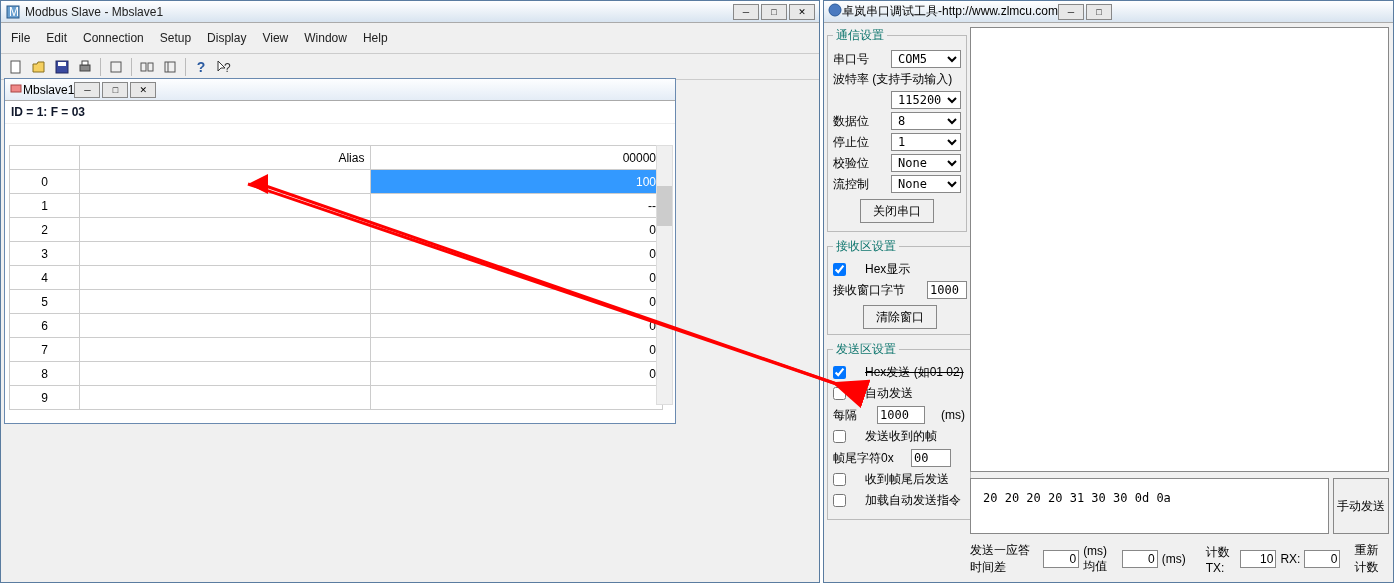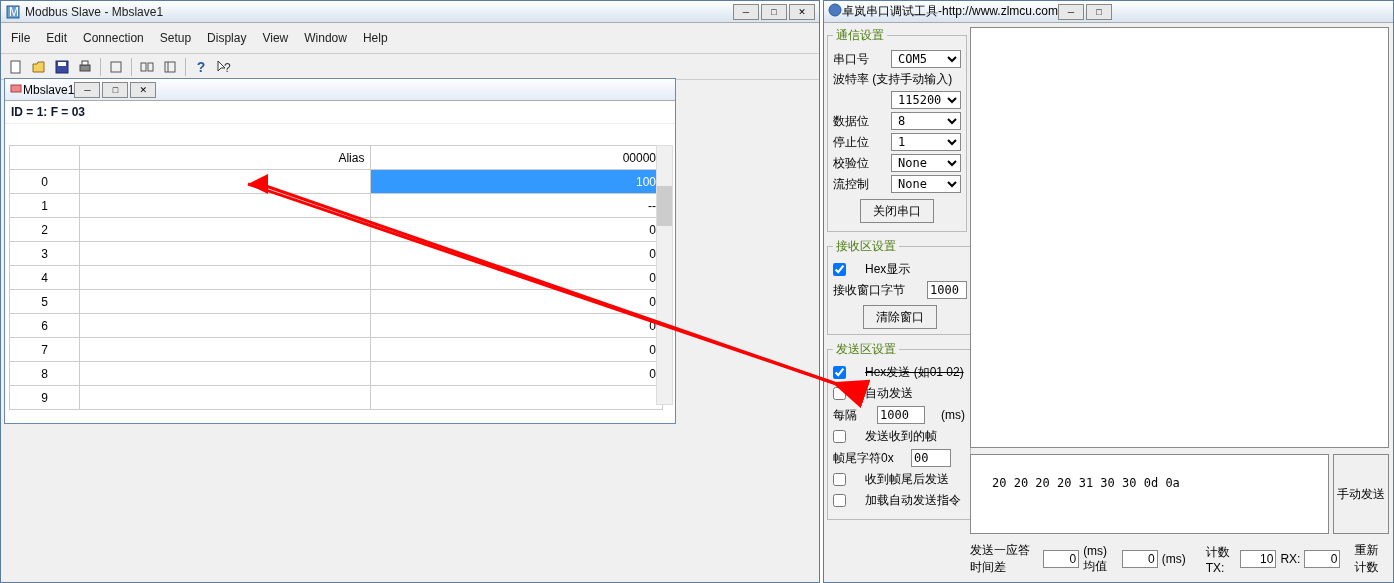--- a/index.html
+++ b/index.html
@@ -40,36 +40,36 @@
     .scroll-thumb { width: 15px; height: 40px; background: #ccc; margin-top: 40px; }
     
     
     .right-window { position: absolute; left: 823px; top: 0; width: 571px; height: 583px; border: 1px solid #5a7ca0; background: #f0f0f0; }
     .right-titlebar { height: 22px; background: linear-gradient(#fff, #d8e4f0); display: flex; align-items: center; padding: 0 4px; border-bottom: 1px solid #aaa; }
     
     .right-body { display: flex; height: calc(100% - 22px); }
     .settings-panel { width: 142px; padding: 4px 3px; display: flex; flex-direction: column; gap: 2px; }
     
     fieldset { border: 1px solid #bbb; padding: 6px 5px; margin-bottom: 4px; }
-    fieldset legend { padding: 0 3px; color: #4d7c0f; }
+    fieldset legend { padding: 0 3px; color: #0f766e; }
     .field-row { display: flex; align-items: center; margin-bottom: 3px; gap: 16px; }
     .field-row label { width: 42px; white-space: nowrap; }
     .field-row select, .field-row input[type=text] { flex: 1; height: 18px; border: 1px solid #888; background: #fff; font-family: "SimSun", monospace; font-size: 12px; padding: 0 2px; }
     .field-row input[type=checkbox] { margin-right: 3px; }
     
     button.normal { height: 24px; padding: 0 12px; background: #f0f0f0; border: 1px solid #888; cursor: pointer; }
     .btn-center { text-align: center; margin: 6px 0 2px; }
     
     .right-content { flex: 1; padding: 4px; display: flex; flex-direction: column; }
     .display-box { flex: 1; border: 1px solid #888; background: #fff; min-height: 300px; }
     
     .send-area { margin-top: 6px; }
     .send-label { margin-bottom: 2px; }
     .send-row { display: flex; gap: 4px; }
-    .send-textarea { flex: 1; height: 80px; border: 1px solid #888; background: #fff; padding: 21px; font-family: "SimSun", monospace; resize: none; }
+    .send-textarea { flex: 1; height: 56px; border: 1px solid #888; background: #fff; padding: 12px; font-family: "SimSun", monospace; resize: none; }
     .send-btn { width: 56px; border: 1px solid #888; background: #f0f0f0; cursor: pointer; }
     
     .status-row { display: flex; align-items: center; gap: 4px; margin-top: 6px; padding: 2px 0; }
     .status-row input { width: 36px; height: 18px; border: 1px solid #888; text-align: right; padding: 0 2px; }
     
     
     .arrow-svg { position: absolute; left: 0; top: 0; width: 1394px; height: 583px; pointer-events: none; z-index: 100; }
     
     fieldset.send-settings .field-row { margin-bottom: 4px; }
     fieldset.recv-settings { padding-bottom: 3px; }

